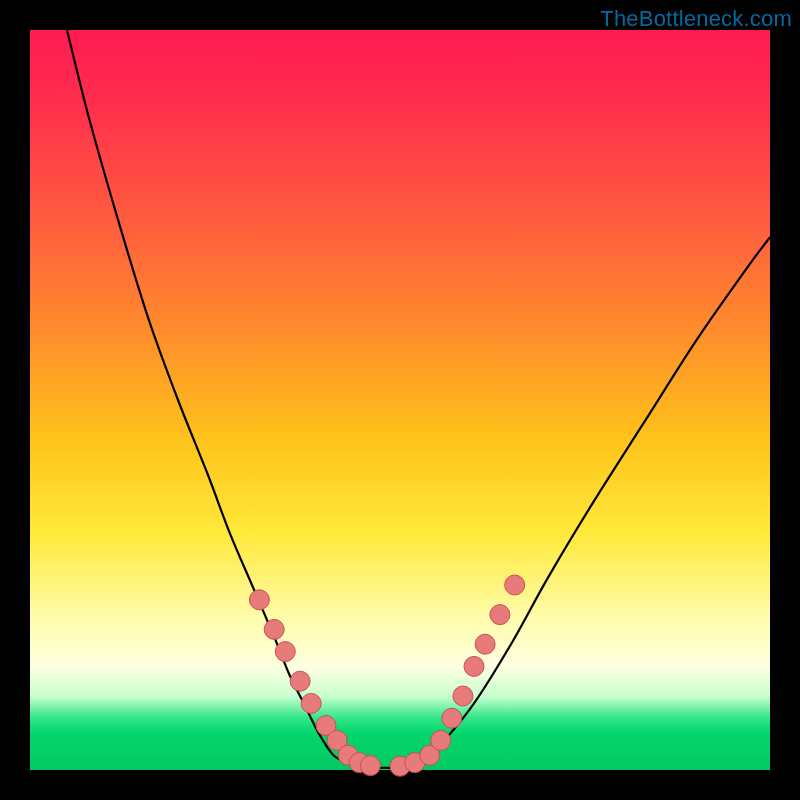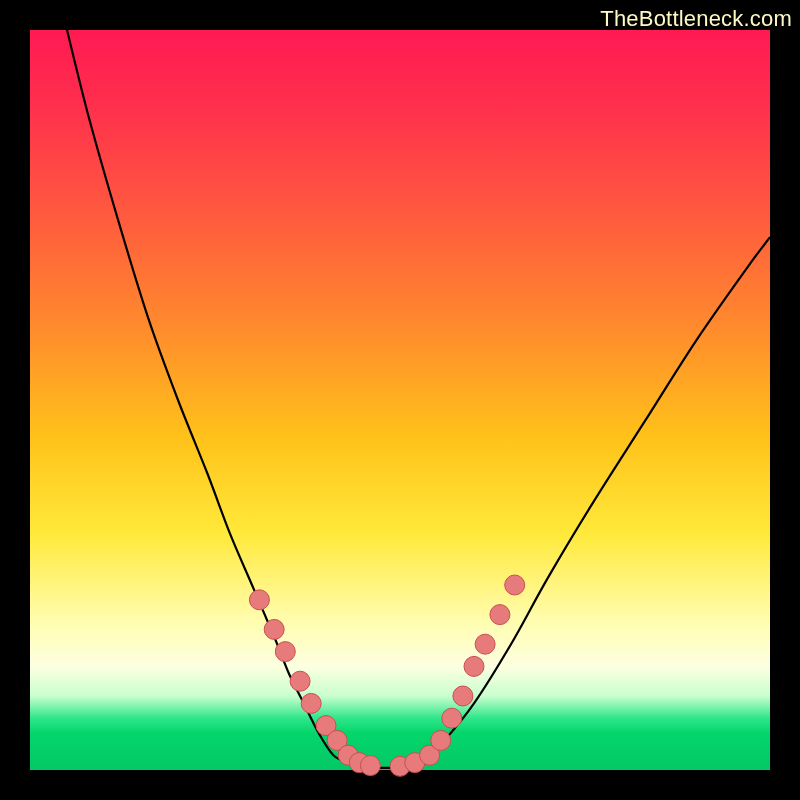--- a/index.html
+++ b/index.html
@@ -38,21 +38,21 @@
       #c9ffcf 90%,
       #2fe68a 93%,
       #04d66b 95%,
       #03c864 100%
     );
   }
   .watermark {
     position: absolute;
     top: 6px;
     right: 8px;
-    color: #fef9c3;
+    color: #0369a1;
     font-size: 22px;
     letter-spacing: 0.2px;
     user-select: none;
   }
   svg.curves {
     position: absolute;
     left: 0;
     top: 0;
     width: 740px;
     height: 740px;

